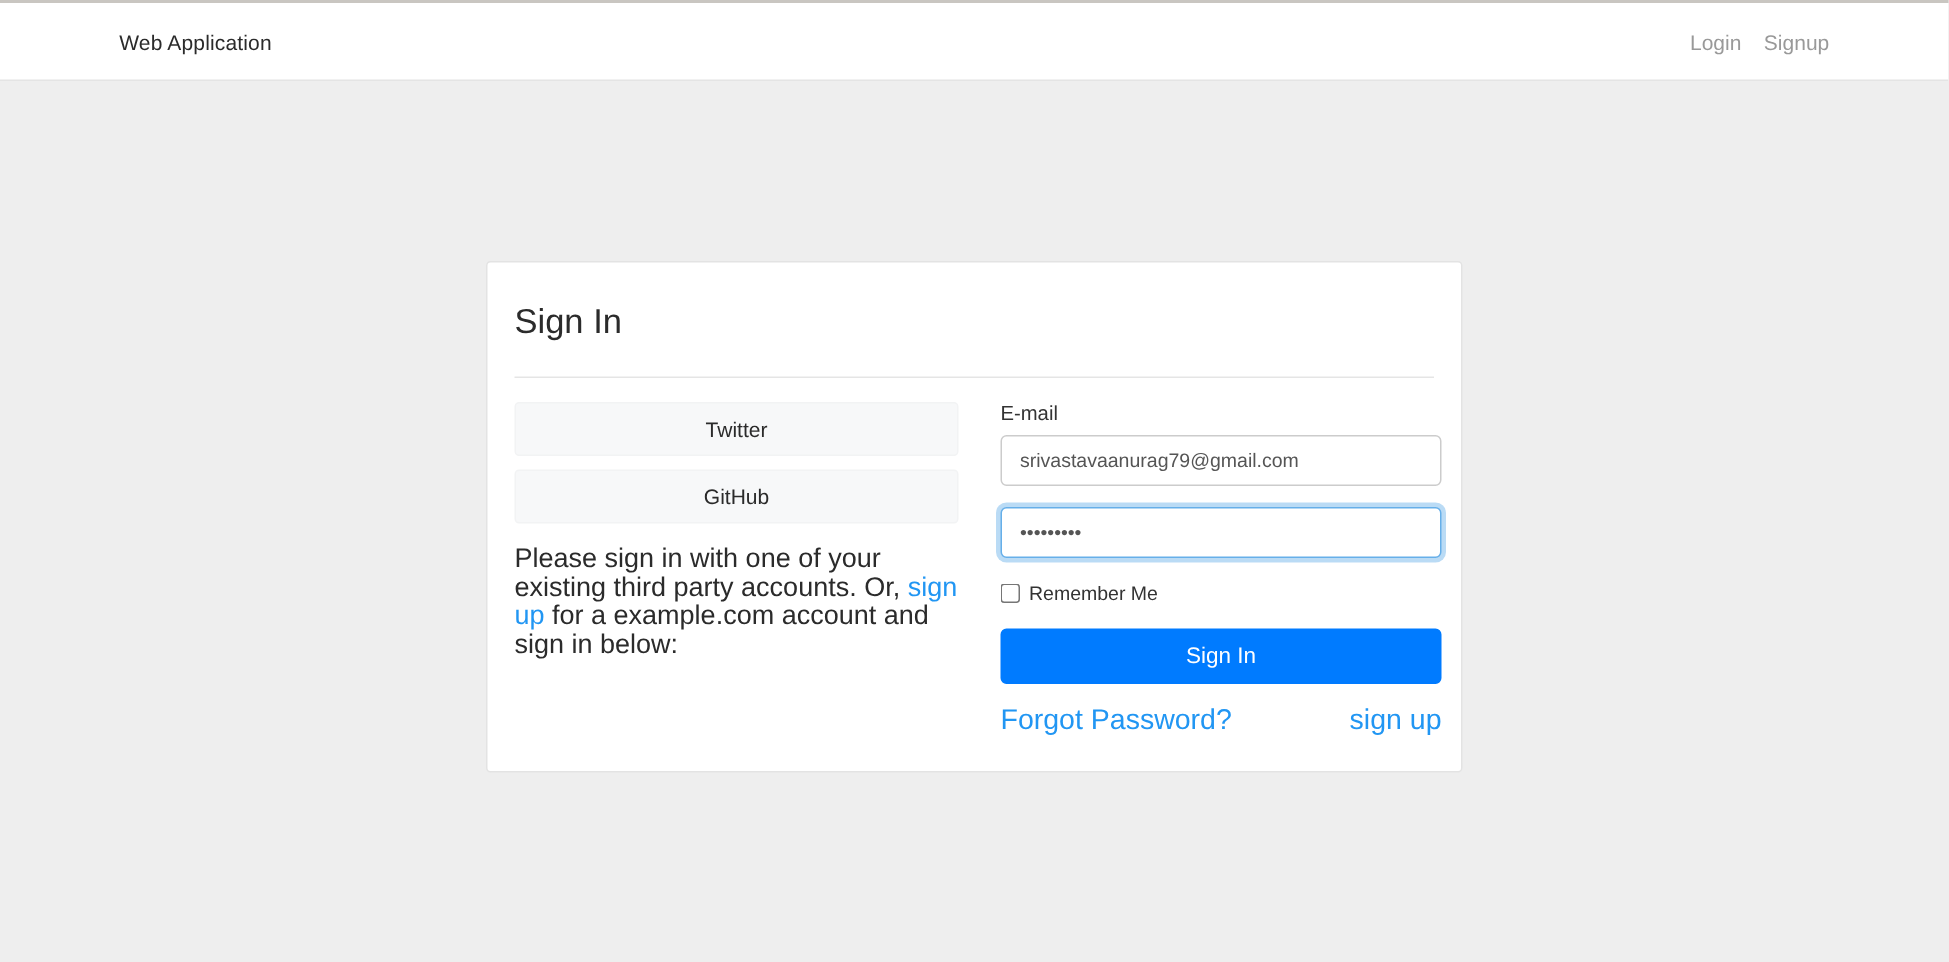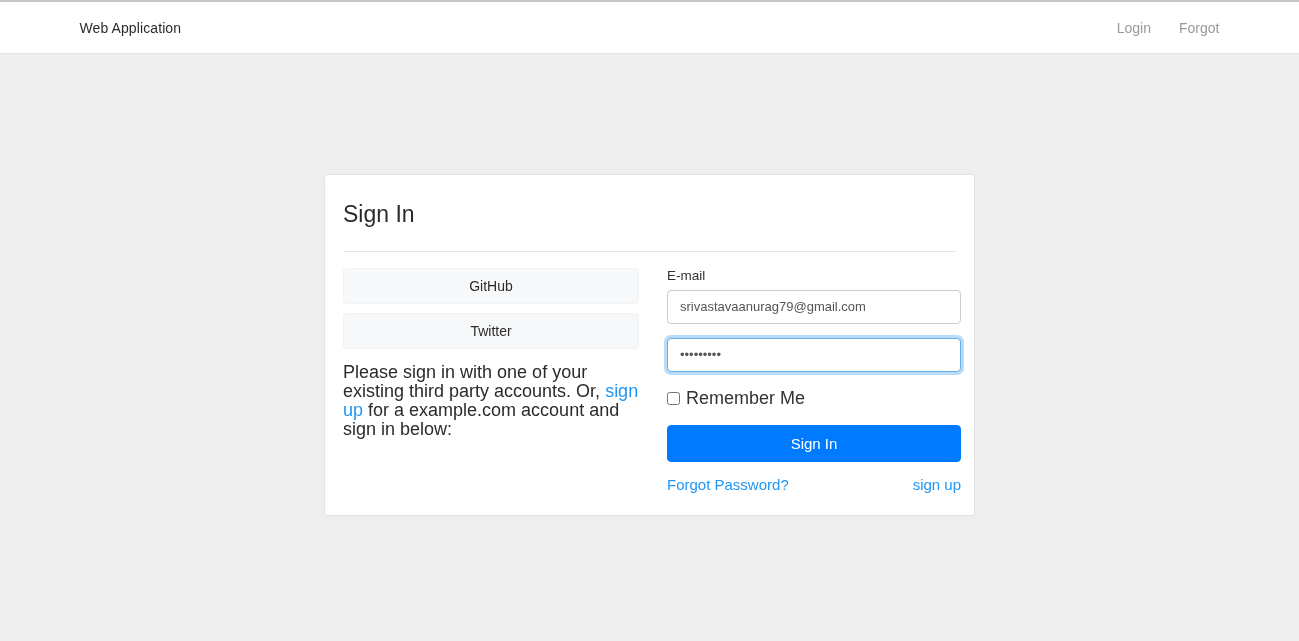--- a/index.html
+++ b/index.html
@@ -39,21 +39,21 @@
   .brand {
     font-size: 14px;
     color: #2b2b2b;
     letter-spacing: 0.1px;
     text-decoration: none;
     white-space: nowrap;
   }
   .nav-links {
     display: flex;
     align-items: center;
-    gap: 28px;
+    gap: 15px;
   }
   .nav-link {
     font-size: 14px;
     color: #999999;
     text-decoration: none;
     white-space: nowrap;
   }
 
   
   .page {
@@ -152,21 +152,21 @@
     align-items: center;
     gap: 6px;
     margin: 0 0 16px 0;
   }
   .check-row input[type="checkbox"] {
     margin: 0;
     width: 13px;
     height: 13px;
   }
   .check-label {
-    font-size: 18px;
+    font-size: 13px;
     color: #333333;
   }
 
   .submit-btn {
     display: block;
     width: 100%;
     background: #007bff;
     border: 1px solid #007bff;
     border-radius: 4px;
     color: #ffffff;
@@ -177,49 +177,49 @@
     box-sizing: border-box;
   }
 
   .links-row {
     display: flex;
     justify-content: space-between;
     align-items: center;
     margin-top: 14px;
   }
   .small-link {
-    font-size: 15px;
+    font-size: 19px;
     color: #2196f3;
     text-decoration: none;
   }
 </style>
 </head>
 <body>
 
 <div class="navbar">
   <div class="navbar-inner">
     <a class="brand" href="#">Web Application</a>
     <div class="nav-links">
       <a class="nav-link" href="#">Login</a>
-      <a class="nav-link" href="#">Forgot</a>
+      <a class="nav-link" href="#">Signup</a>
     </div>
   </div>
 </div>
 
 <div class="page">
   <div class="card">
 
     <h1 class="card-title">Sign In</h1>
     <hr class="divider">
 
     <div class="card-body">
 
       <div class="col-left">
+        <button class="social-btn" type="button">Twitter</button>
         <button class="social-btn" type="button">GitHub</button>
-        <button class="social-btn" type="button">Twitter</button>
 
         <p class="helper-text"><span>Please sign in with one of your existing third party accounts. Or, </span><a class="inline-link" href="#">sign up</a><span> for a example.com account and sign in below:</span></p>
       </div>
 
       <div class="col-right">
 
         <div class="field-block">
           <label class="field-label" for="email">E-mail</label>
           <input id="email" class="text-input" type="text" value="srivastavaanurag79@gmail.com" style="">
         </div>

